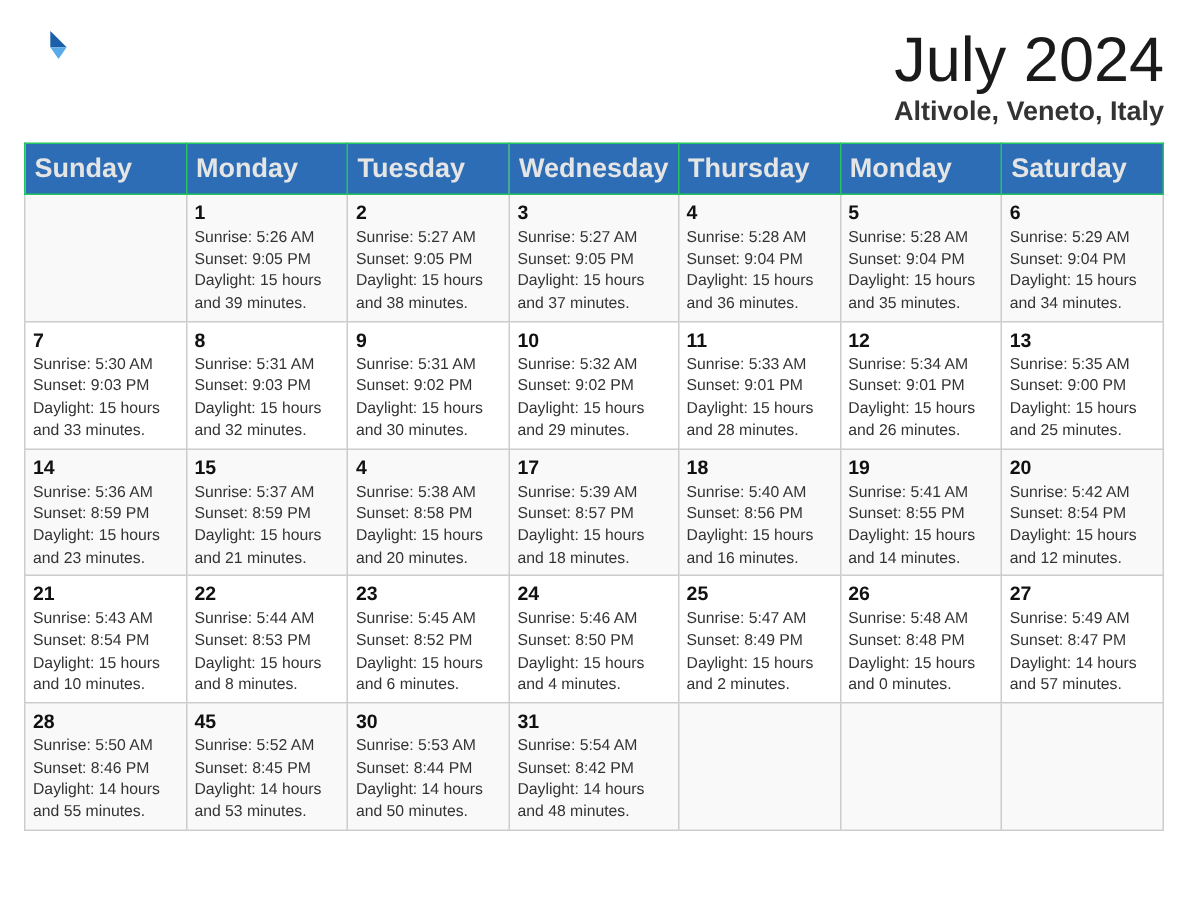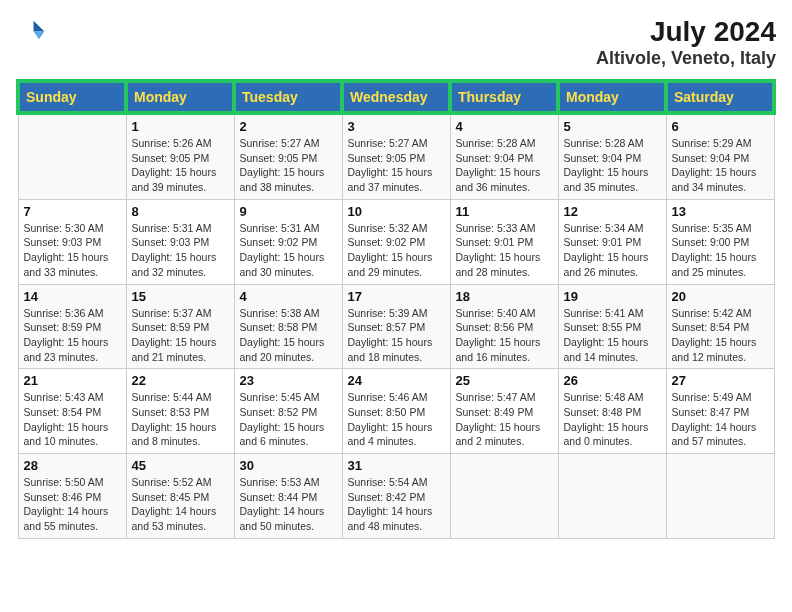--- a/index.html
+++ b/index.html
@@ -29,42 +29,42 @@
     .logo-blue { color: #1a5fa8; }
     .logo-icon {
       width: 28px;
       height: 28px;
       margin-left: 2px;
     }
     .title-block {
       text-align: right;
     }
     .month-title {
-      font-size: 28px;
+      font-size: 42px;
       color: #1a1a1a;
-      font-weight: bold;
+      font-weight: normal;
     }
     .location-title {
       font-size: 18px;
       color: #333;
       font-weight: bold;
     }
     .calendar {
       width: 100%;
       border-collapse: collapse;
       font-size: 11px;
     }
     .calendar th {
       background: #2d6db5;
-      color: #fde047;
+      color: #e5e5e5;
       text-align: left;
       padding: 6px 6px;
-      font-size: 14px;
-      font-weight: bold;
-      border: 4px solid #22c55e;
+      font-size: 18px;
+      font-weight: bold;
+      border: 1px solid #22c55e;
     }
     .calendar td {
       border: 1px solid #ccc;
       vertical-align: top;
       padding: 4px 5px;
       width: 108px;
       min-height: 80px;
       background: #fff;
     }
     .calendar tr:nth-child(odd) td {

